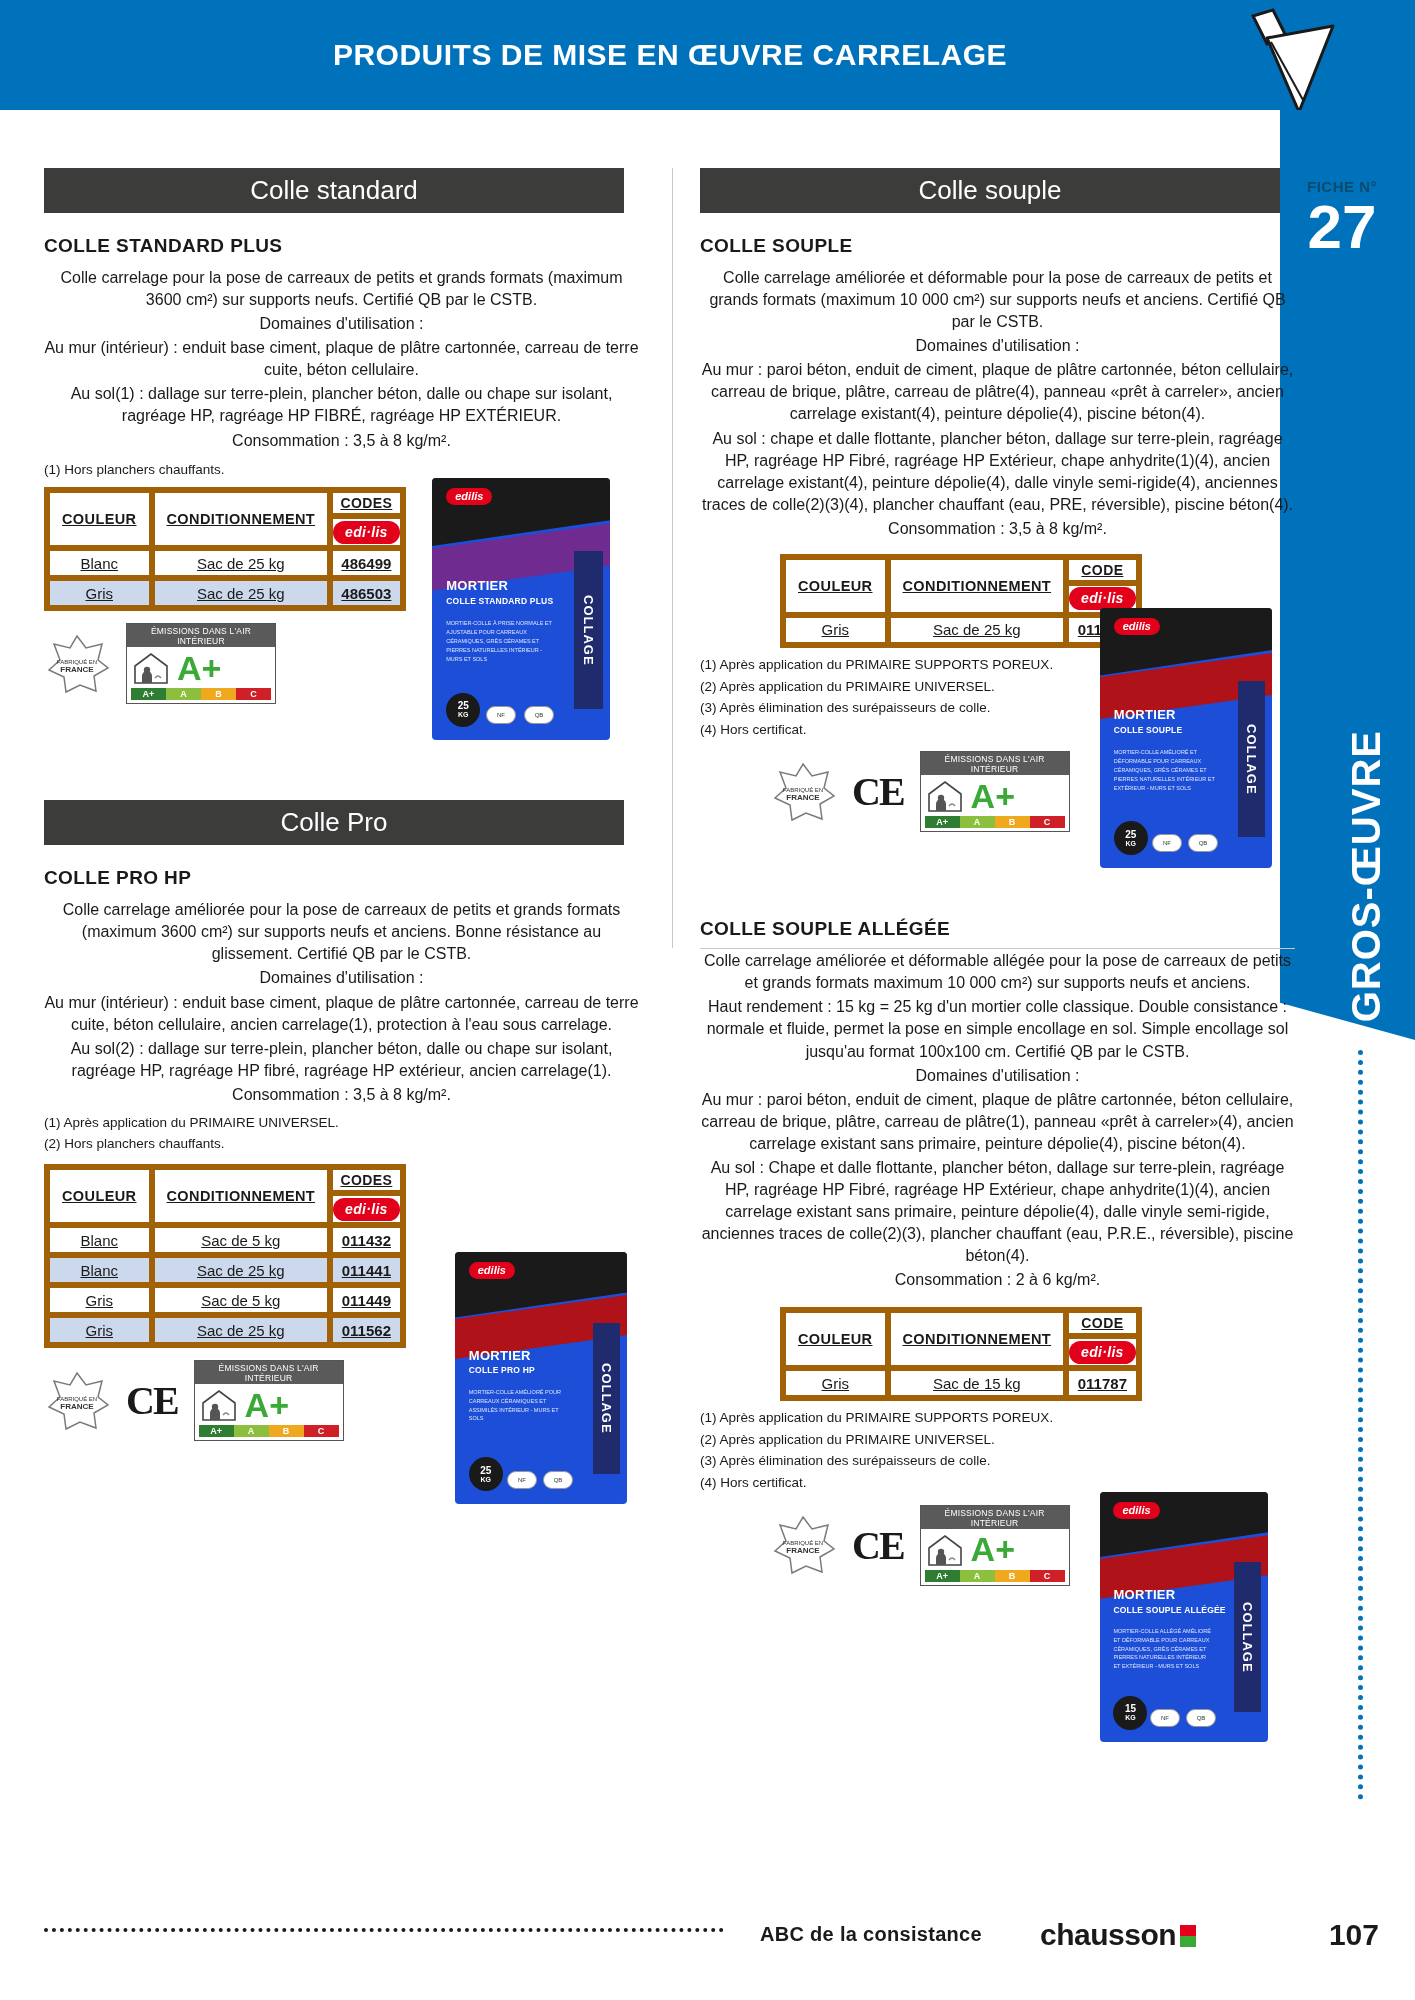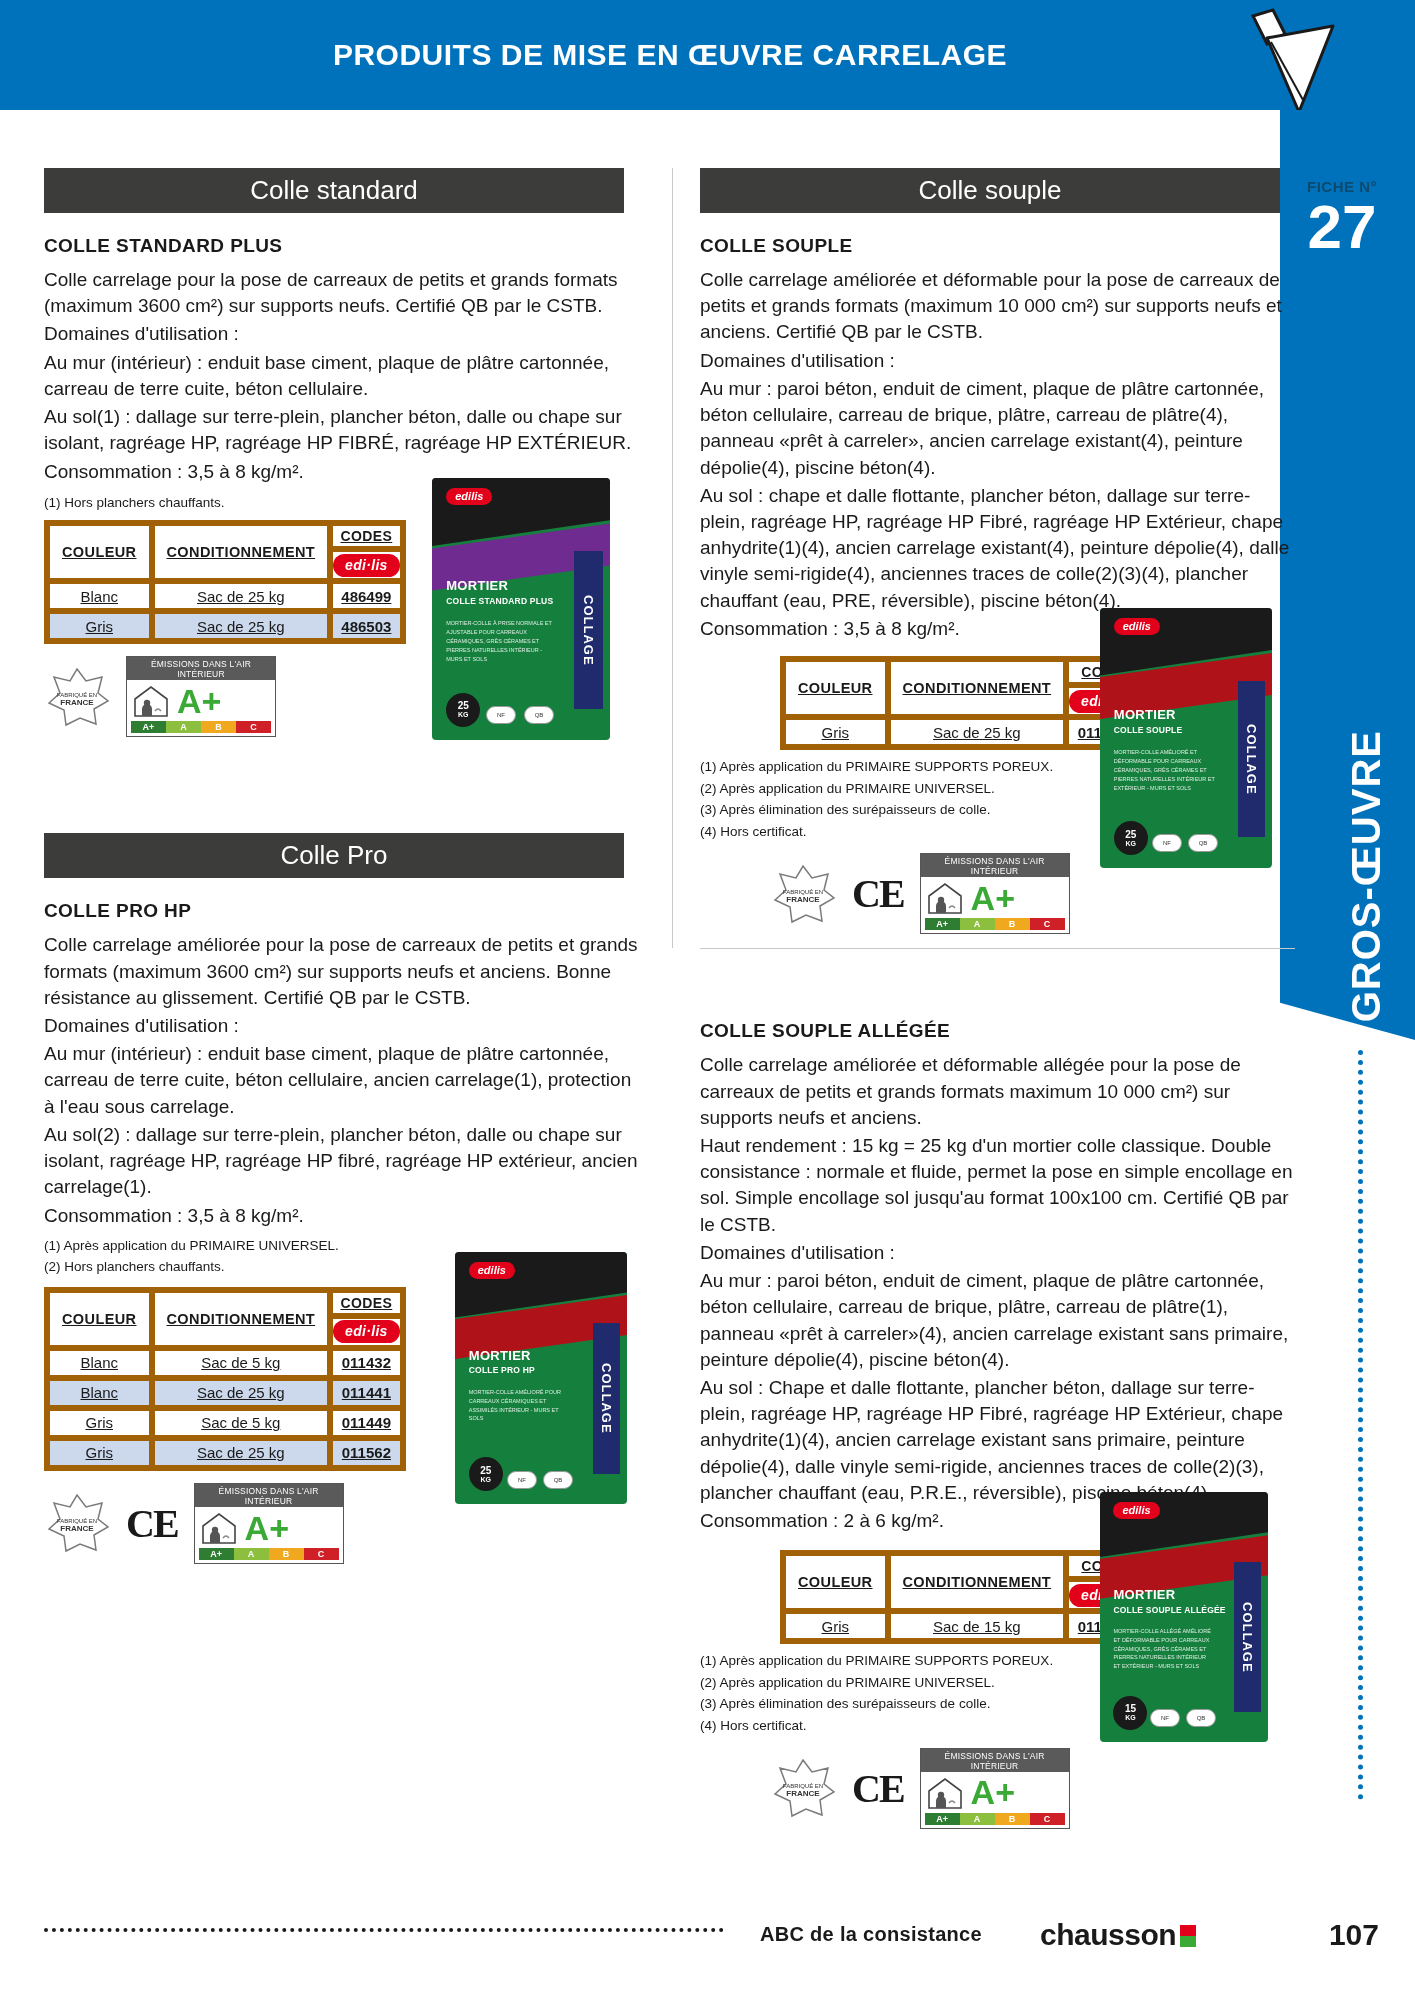--- a/index.html
+++ b/index.html
@@ -73,21 +73,21 @@
     font-size:26px; font-weight:normal;
     margin-bottom:22px;
   }
   .band-2 { width:580px; }
 
   h2.prod-title {
     font-size:19px; font-weight:bold; letter-spacing:0.4px;
     margin:0 0 10px 0; text-transform:uppercase;
   }
   p.body {
-    font-size:19px; line-height:1.38; margin:0 0 2px 0;
+    font-size:16px; line-height:1.38; margin:0 0 2px 0;text-align:center;
   }
   .footnote {
     font-size:13.5px; line-height:1.45; margin:2px 0 0 0;
   }
   .footnotes { margin-top:7px; }
 
   
   table.codes {
     border-collapse:collapse; font-size:15px;
   }
@@ -133,21 +133,21 @@
   .aplus-scale { display:flex; margin:0 4px 3px 4px; }
   .aplus-scale div {
     flex:1; color:#fff; font-size:9px; font-weight:bold; text-align:center;
     padding:1px 0;
   }
 
   
   .bag { position:absolute; }
   .bag-body {
     position:relative; width:100%; height:100%; overflow:hidden;
-    background:#15803d;
+    background:#1d4ed8;
     border-radius:4px;
   }
   .bag-top {
     position:absolute; left:0; top:0; width:100%; height:26%;
     background:#1a1a1a;
     clip-path: polygon(0 0, 100% 0, 100% 62%, 0 100%);
   }
   .bag-diag {
     position:absolute; left:0; top:22%; width:100%; height:16%;
     background:#6f2b8f;

